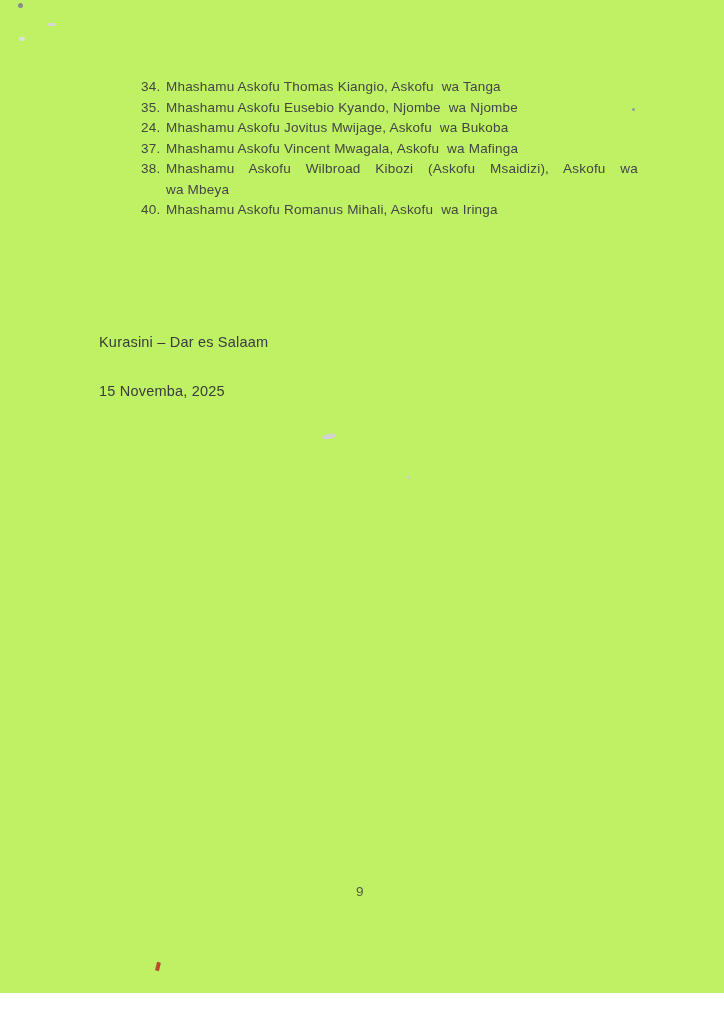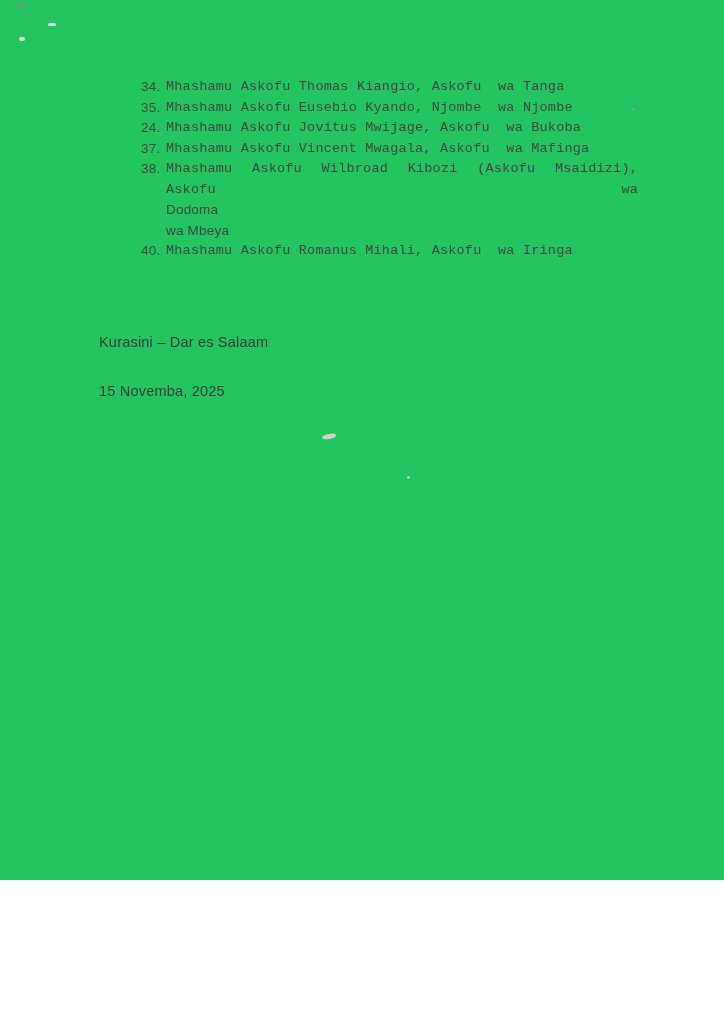--- a/index.html
+++ b/index.html
@@ -3,22 +3,22 @@
 <meta charset="utf-8">
 <style>
   html, body {
     margin: 0;
     padding: 0;
     background: #ffffff;
   }
   .page {
     position: relative;
     width: 724px;
-    height: 880px;
-    background: #22c55e;
+    height: 993px;
+    background: #bef264;
     overflow: hidden;
     font-family: "Liberation Sans", sans-serif;
     color: #454545;
   }
   
   .list {
     position: absolute;
     left: 141px;
     top: 77px;
     width: 497px;
@@ -30,21 +30,20 @@
     display: flex;
     align-items: flex-start;
   }
   .num {
     flex: 0 0 25px;
     white-space: pre;
   }
   .txt {
     flex: 1 1 auto;
     white-space: pre-wrap;
-    font-family: Liberation Mono, monospace;
   }
   .txt.just {
     white-space: normal;
     text-align: justify;
     text-align-last: justify;
   }
   .cont {
     margin-left: 25px;
     white-space: pre-wrap;
   }
@@ -120,21 +119,20 @@
 
     <div class="li">
       <span class="num">37.</span>
       <span class="txt">Mhashamu Askofu Vincent Mwagala, Askofu  wa Mafinga</span>
     </div>
 
     <div class="li">
       <span class="num">38.</span>
       <span class="txt just">Mhashamu Askofu Wilbroad Kibozi (Askofu Msaidizi), Askofu wa</span>
     </div>
-    <div class="cont">Dodoma</div>
 
     <div class="cont">wa Mbeya</div>
 
     <div class="li">
       <span class="num">40.</span>
       <span class="txt">Mhashamu Askofu Romanus Mihali, Askofu  wa Iringa</span>
     </div>
 
 
   </div>

